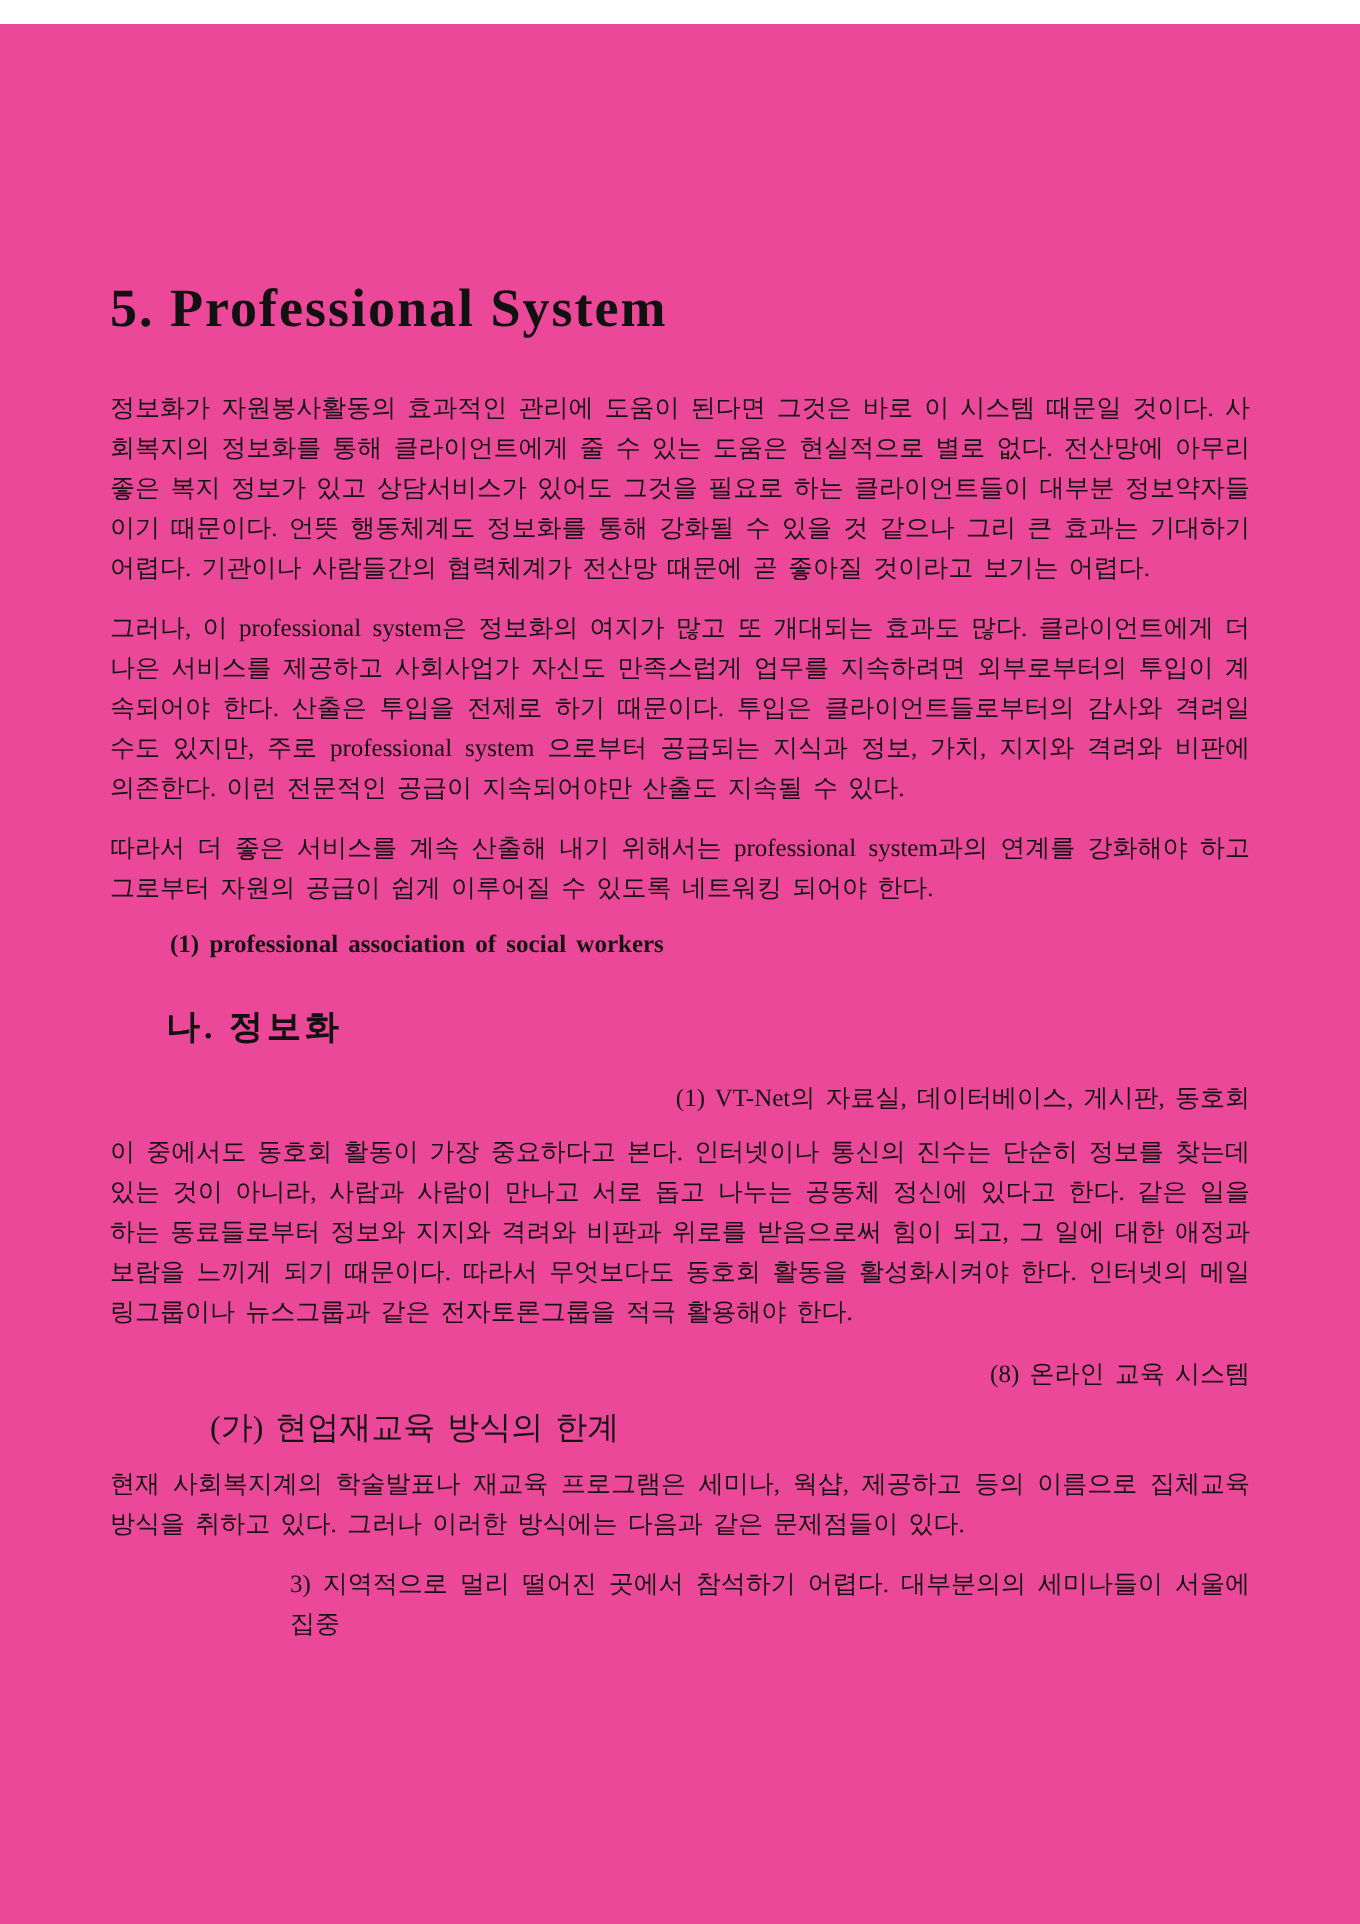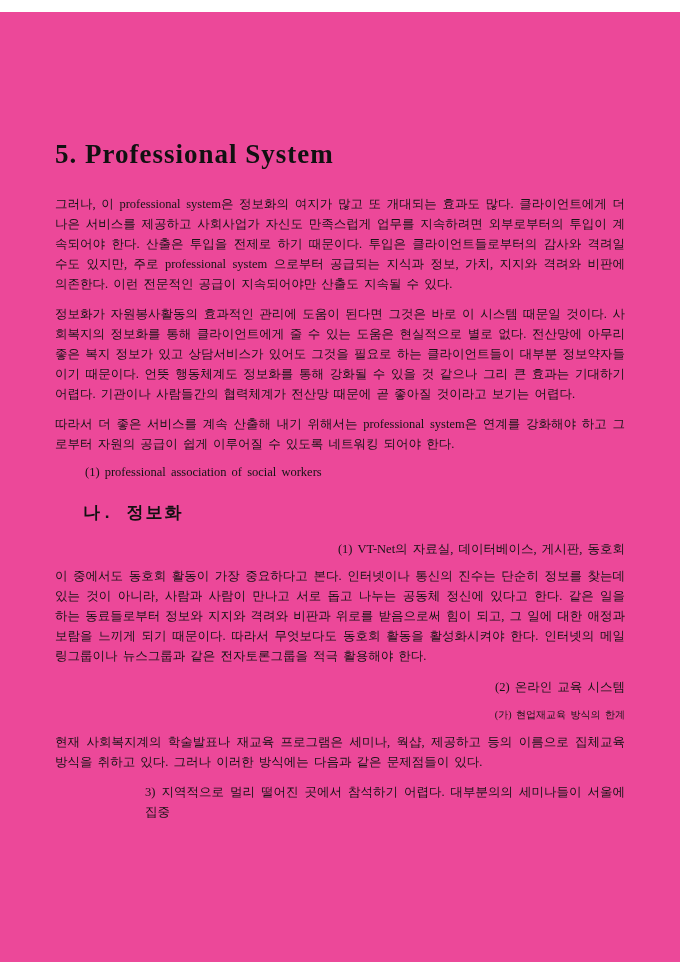--- a/index.html
+++ b/index.html
@@ -38,84 +38,83 @@
     margin: 14px 0 14px 0;
     padding-left: 28px;
     font-size: 17px;
     line-height: 24px;
     font-weight: bold;
     letter-spacing: 2px;
     color: #111111;
   }
   .h2.second {
     margin-top: 22px;
-    font-family: Liberation Mono, monospace;
   }
   .plain-list {
     list-style: none;
     margin: 0;
     padding: 0;
+    font-weight: bold;
   }
   .plain-list li {
     padding-left: 30px;
     margin: 0 0 12px 0;
     font-size: 12.5px;
     line-height: 16px;
     word-spacing: 2px;
   }
   .sub-label {
     margin: 12px 0 8px 0;
     padding-left: 30px;
     font-size: 12.5px;
     line-height: 18px;
     word-spacing: 2px;
     text-align: right;
   }
   .sub-sub-label {
     margin: 10px 0 8px 0;
     padding-left: 50px;
-    font-size: 10px;
+    font-size: 16px;
     line-height: 18px;
     word-spacing: 2px;
-    text-align: right;
   }
   .numbered-item {
     margin: 8px 0 0 0;
     padding-left: 90px;
     font-size: 12.5px;
     line-height: 20px;
     text-align: justify;
     word-spacing: 2px;
   }
 </style>
 </head>
 <body>
 
 <div class="page">
 
   <h1 class="doc-title">5. Professional System</h1>
 
+  <p class="body-para">정보화가 자원봉사활동의 효과적인 관리에 도움이 된다면 그것은 바로 이 시스템 때문일 것이다. 사회복지의 정보화를 통해 클라이언트에게 줄 수 있는 도움은 현실적으로 별로 없다.  전산망에 아무리 좋은 복지 정보가 있고 상담서비스가 있어도 그것을 필요로 하는 클라이언트들이 대부분 정보약자들이기 때문이다. 언뜻 행동체계도 정보화를 통해 강화될 수 있을 것 같으나 그리 큰 효과는 기대하기 어렵다.  기관이나 사람들간의 협력체계가 전산망 때문에 곧 좋아질 것이라고 보기는 어렵다.</p>
+
   <p class="body-para">그러나, 이 professional system은 정보화의 여지가 많고 또 개대되는 효과도 많다.  클라이언트에게 더 나은 서비스를 제공하고 사회사업가 자신도 만족스럽게 업무를 지속하려면 외부로부터의 투입이 계속되어야 한다.  산출은 투입을 전제로 하기 때문이다.  투입은 클라이언트들로부터의 감사와 격려일 수도 있지만, 주로 professional system 으로부터 공급되는 지식과 정보, 가치, 지지와 격려와 비판에 의존한다. 이런 전문적인 공급이 지속되어야만 산출도 지속될 수 있다.</p>
 
-  <p class="body-para">정보화가 자원봉사활동의 효과적인 관리에 도움이 된다면 그것은 바로 이 시스템 때문일 것이다. 사회복지의 정보화를 통해 클라이언트에게 줄 수 있는 도움은 현실적으로 별로 없다.  전산망에 아무리 좋은 복지 정보가 있고 상담서비스가 있어도 그것을 필요로 하는 클라이언트들이 대부분 정보약자들이기 때문이다. 언뜻 행동체계도 정보화를 통해 강화될 수 있을 것 같으나 그리 큰 효과는 기대하기 어렵다.  기관이나 사람들간의 협력체계가 전산망 때문에 곧 좋아질 것이라고 보기는 어렵다.</p>
-
-  <p class="body-para">따라서 더 좋은 서비스를 계속 산출해 내기 위해서는 professional system은 연계를 강화해야 하고 그로부터 자원의 공급이 쉽게 이루어질 수 있도록 네트워킹 되어야 한다.</p>
+  <p class="body-para">따라서 더 좋은 서비스를 계속 산출해 내기 위해서는 professional system과의 연계를 강화해야 하고 그로부터 자원의 공급이 쉽게 이루어질 수 있도록 네트워킹 되어야 한다.</p>
 
 
   <ul class="plain-list">
     <li>(1) professional association of social workers</li>
   </ul>
 
   <h2 class="h2 second">나. 정보화</h2>
 
   <p class="sub-label">(1) VT-Net의 자료실, 데이터베이스, 게시판, 동호회</p>
 
   <p class="body-para">이 중에서도 동호회 활동이 가장 중요하다고 본다.  인터넷이나 통신의 진수는 단순히 정보를 찾는데 있는 것이 아니라, 사람과 사람이 만나고 서로 돕고 나누는 공동체 정신에 있다고 한다. 같은 일을 하는 동료들로부터 정보와 지지와 격려와 비판과 위로를 받음으로써 힘이 되고, 그 일에 대한 애정과 보람을 느끼게 되기 때문이다.  따라서 무엇보다도 동호회 활동을 활성화시켜야 한다.  인터넷의 메일링그룹이나 뉴스그룹과 같은 전자토론그룹을 적극 활용해야 한다.</p>
 
-  <p class="sub-label">(2) 온라인 교육 시스템</p>
+  <p class="sub-label">(8) 온라인 교육 시스템</p>
 
   <p class="sub-sub-label">(가) 현업재교육 방식의 한계</p>
 
   <p class="body-para">현재 사회복지계의 학술발표나 재교육 프로그램은 세미나, 웍샵, 제공하고 등의 이름으로 집체교육 방식을 취하고 있다.  그러나 이러한 방식에는 다음과 같은 문제점들이 있다.</p>
 
   <p class="numbered-item">3) 지역적으로 멀리 떨어진 곳에서 참석하기 어렵다.  대부분의의 세미나들이 서울에 집중</p>
 
 </div>
 
 </body></html>

